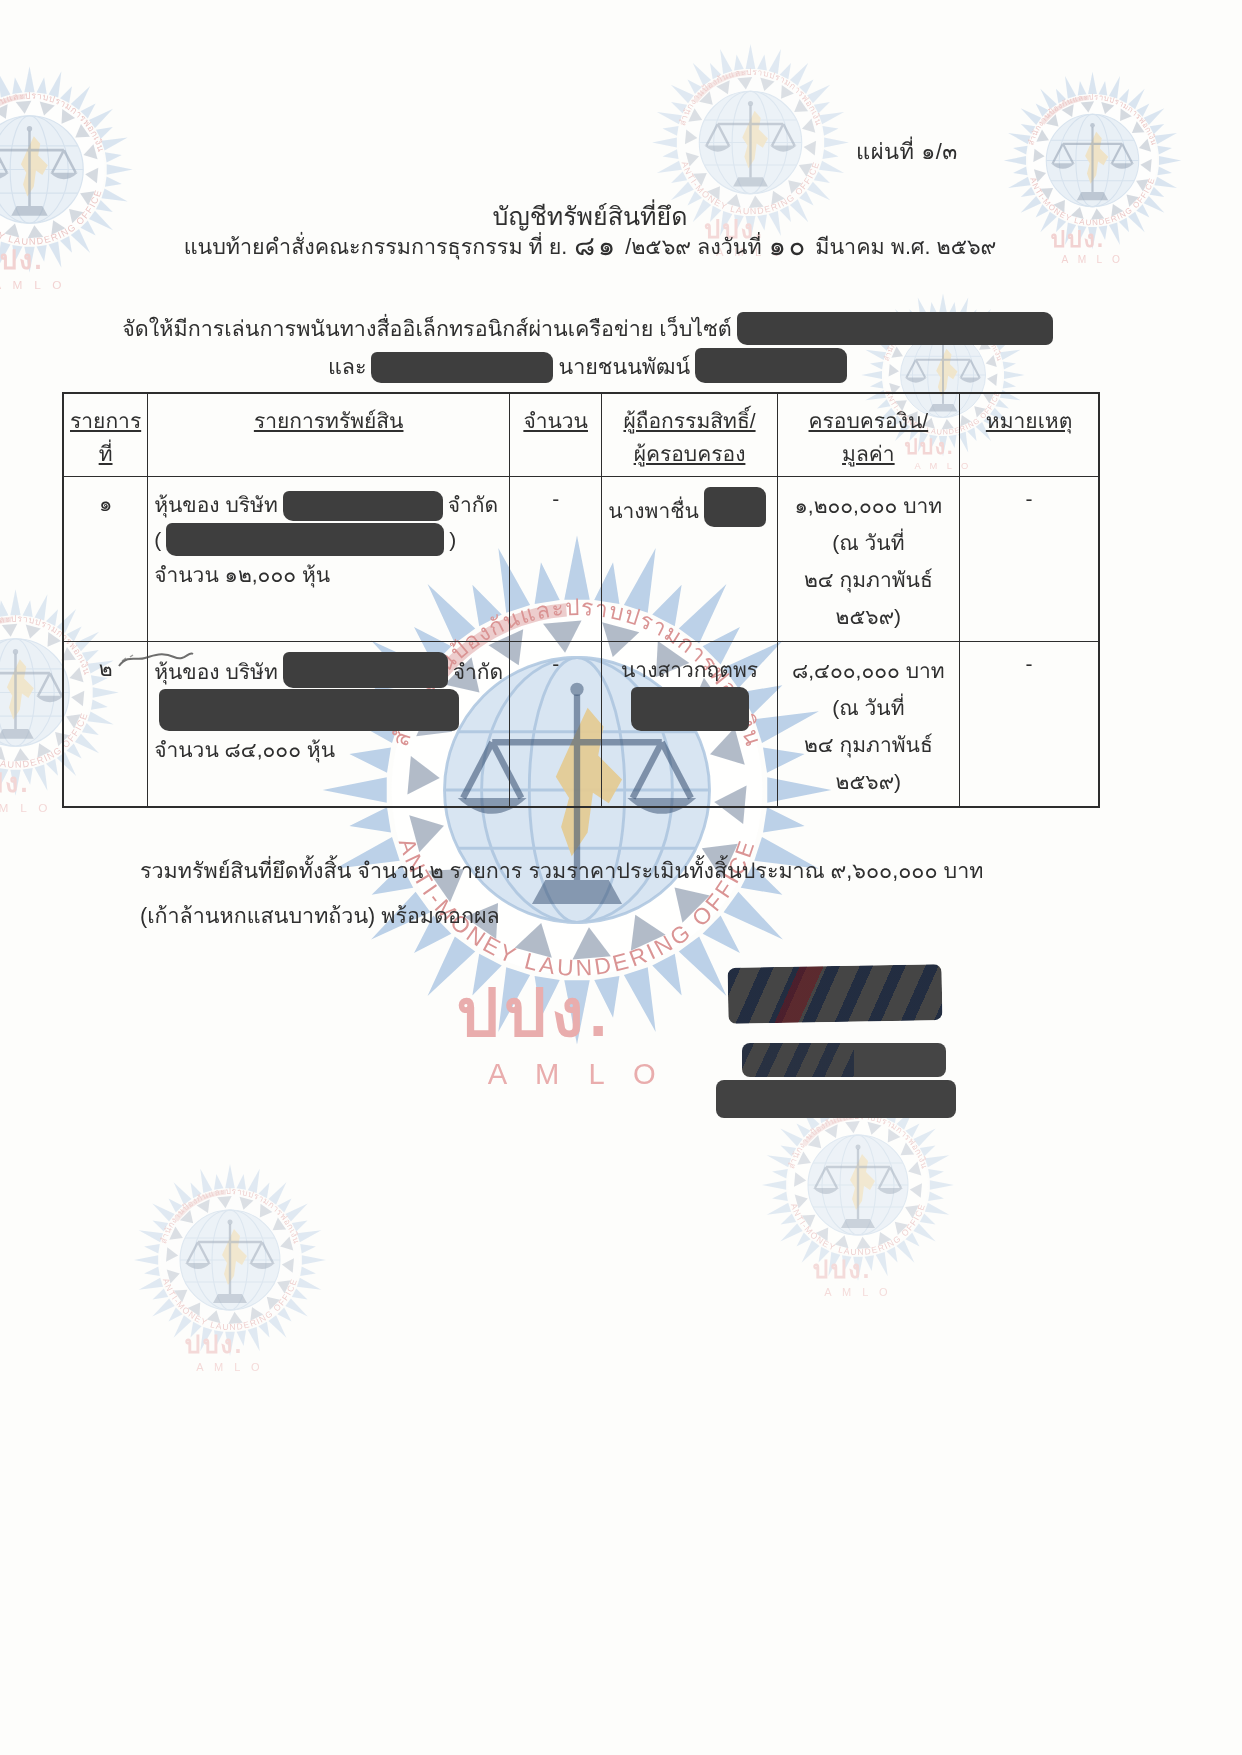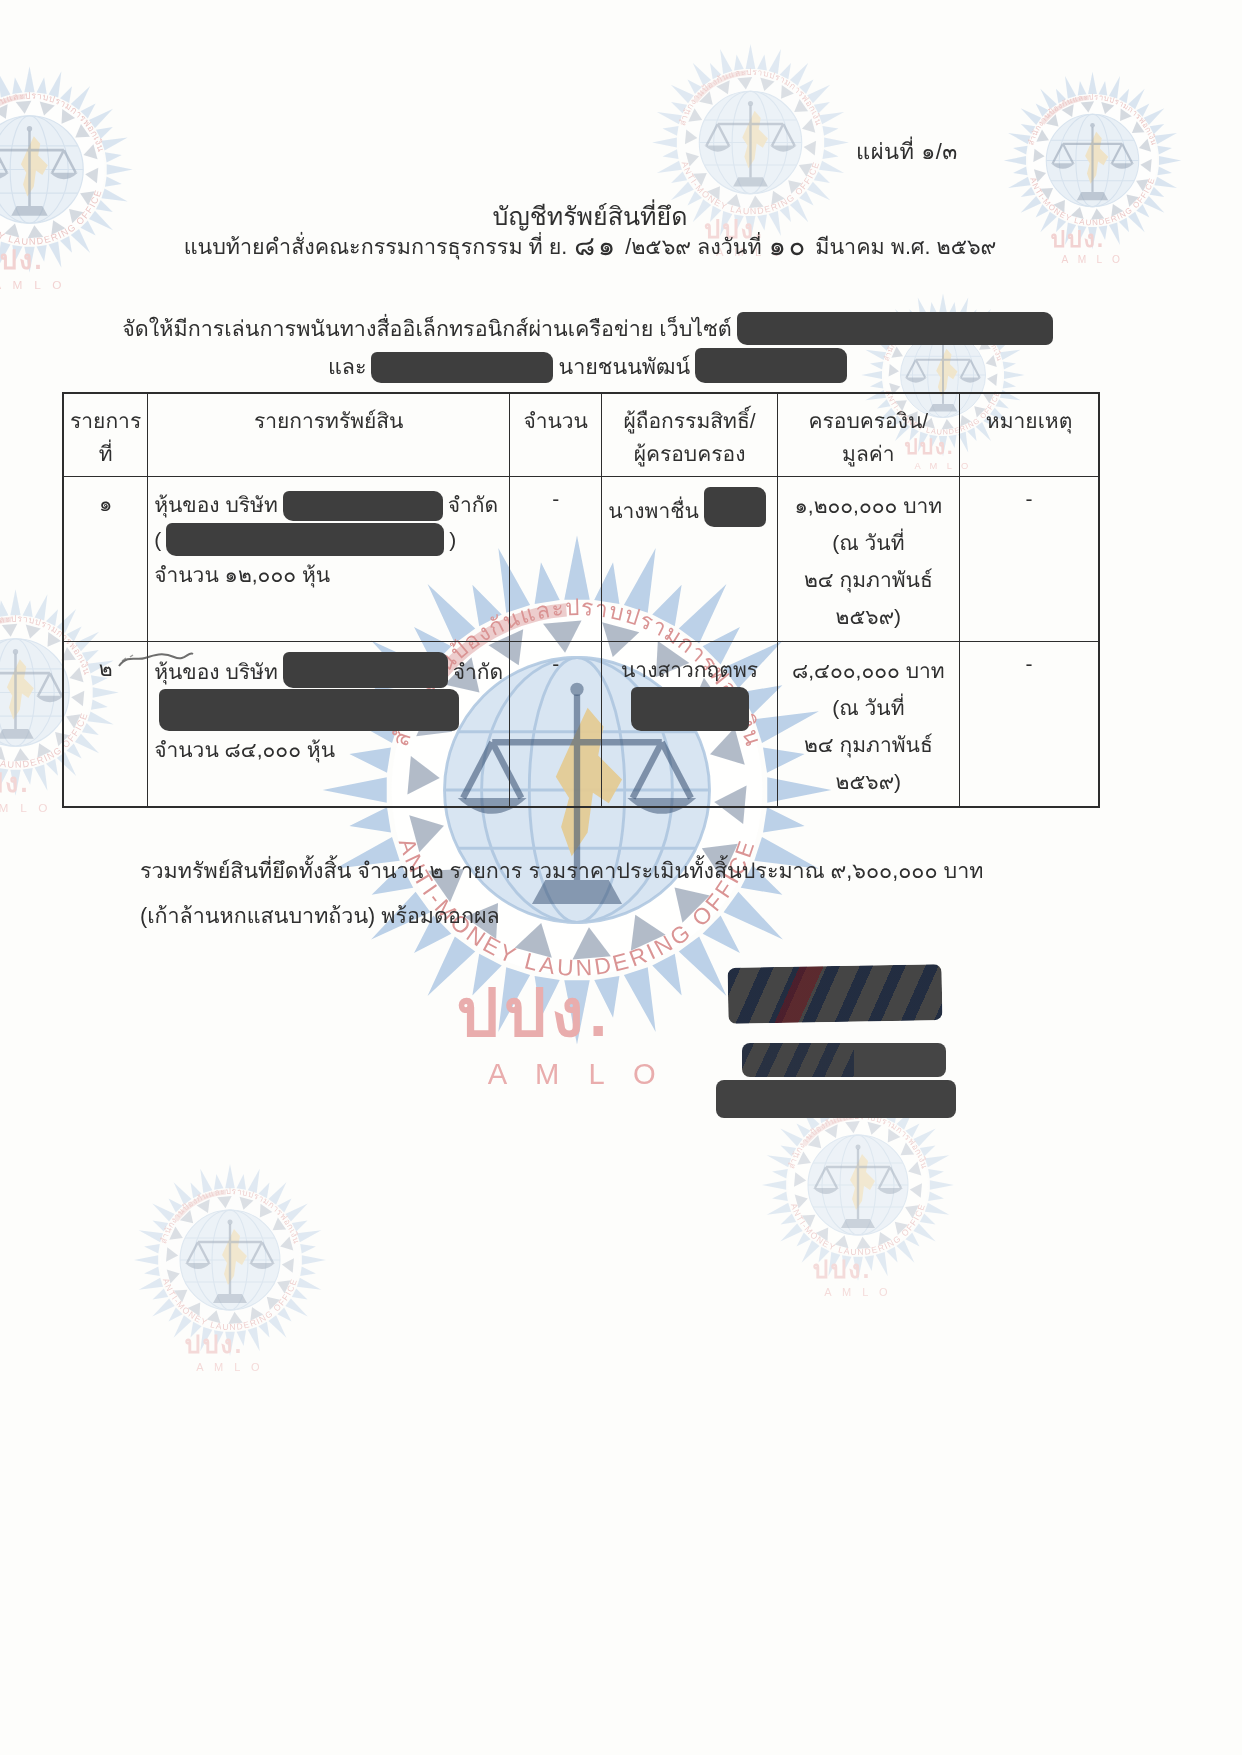--- a/index.html
+++ b/index.html
@@ -30,21 +30,21 @@
   .asset-table{
     position:absolute; left:62px; top:392px;
     border-collapse:collapse; table-layout:fixed;
     border:2.5px solid #2d2d2d;
   }
   .asset-table th,.asset-table td{
     border:1.6px solid #2d2d2d; vertical-align:top;
     font-size:21px; font-weight:normal; padding:10px 6px 6px;
     overflow:hidden;
   }
-  thead tr{height:78px;}
+  thead tr{height:78px;text-decoration:underline;}
   tr.r0{height:138px;}
   tr.r1{height:152px;}
   .th-l{text-align:center; line-height:33px;}
   .td-no,.td-qty,.td-owner,.td-value,.td-note{text-align:center;}
   .td-asset{text-align:left; padding-left:13px;margin-left:20px;}
   .tk-line{line-height:35px; white-space:nowrap;}
   .td-value .tk-line{line-height:37px;}
 
   .summary{position:absolute; left:140px; top:849px; font-size:21.5px; line-height:45px; white-space:nowrap;}
 

